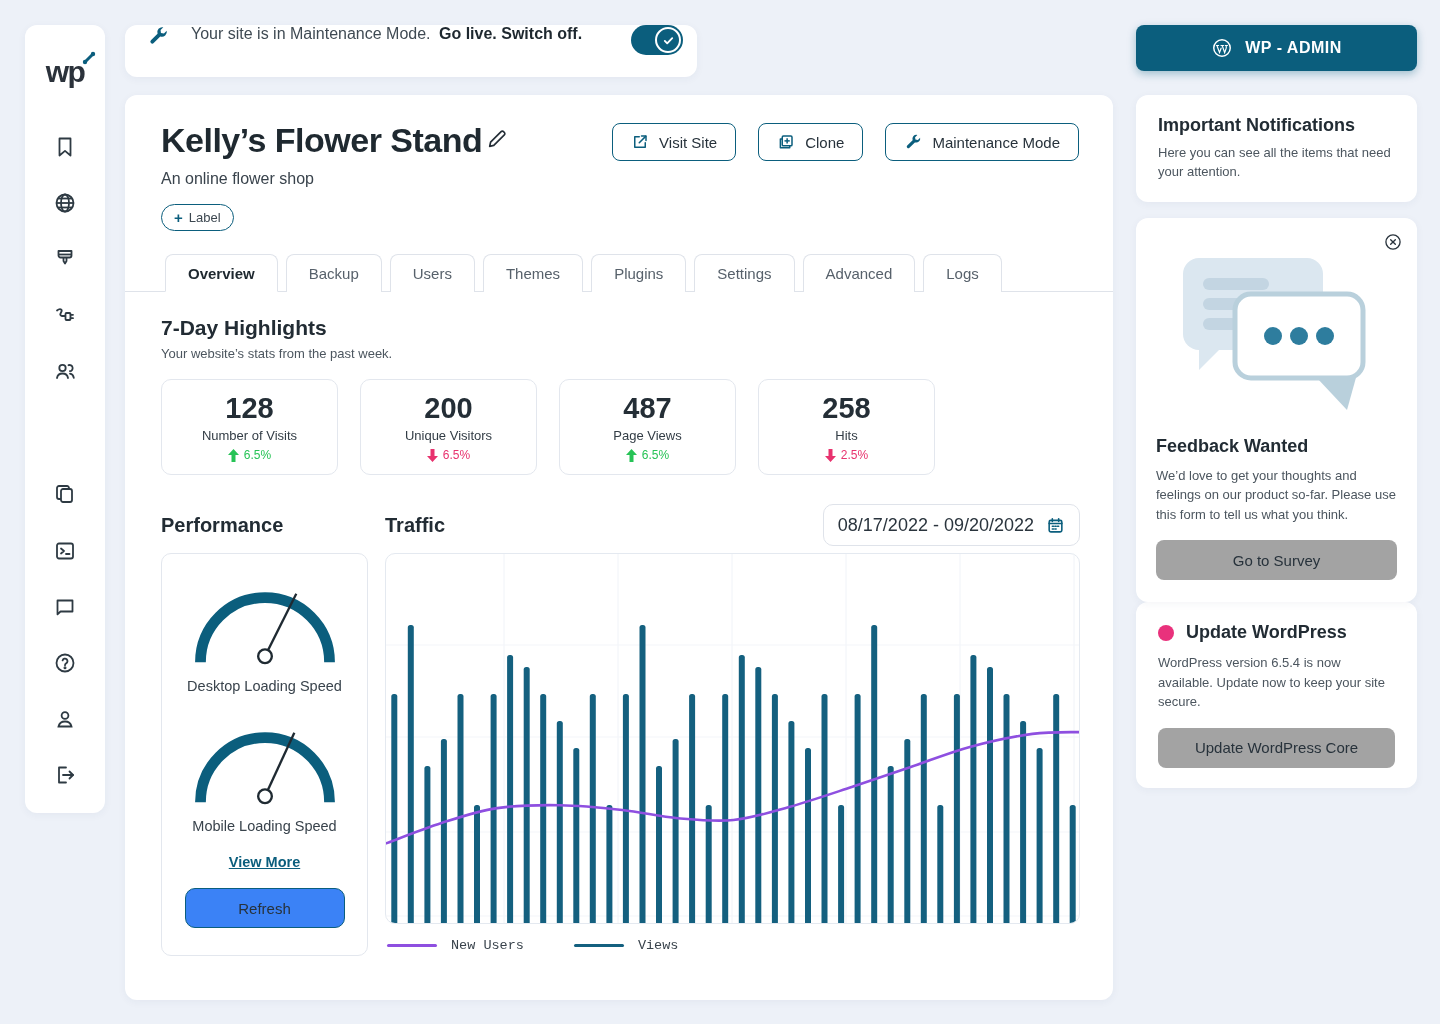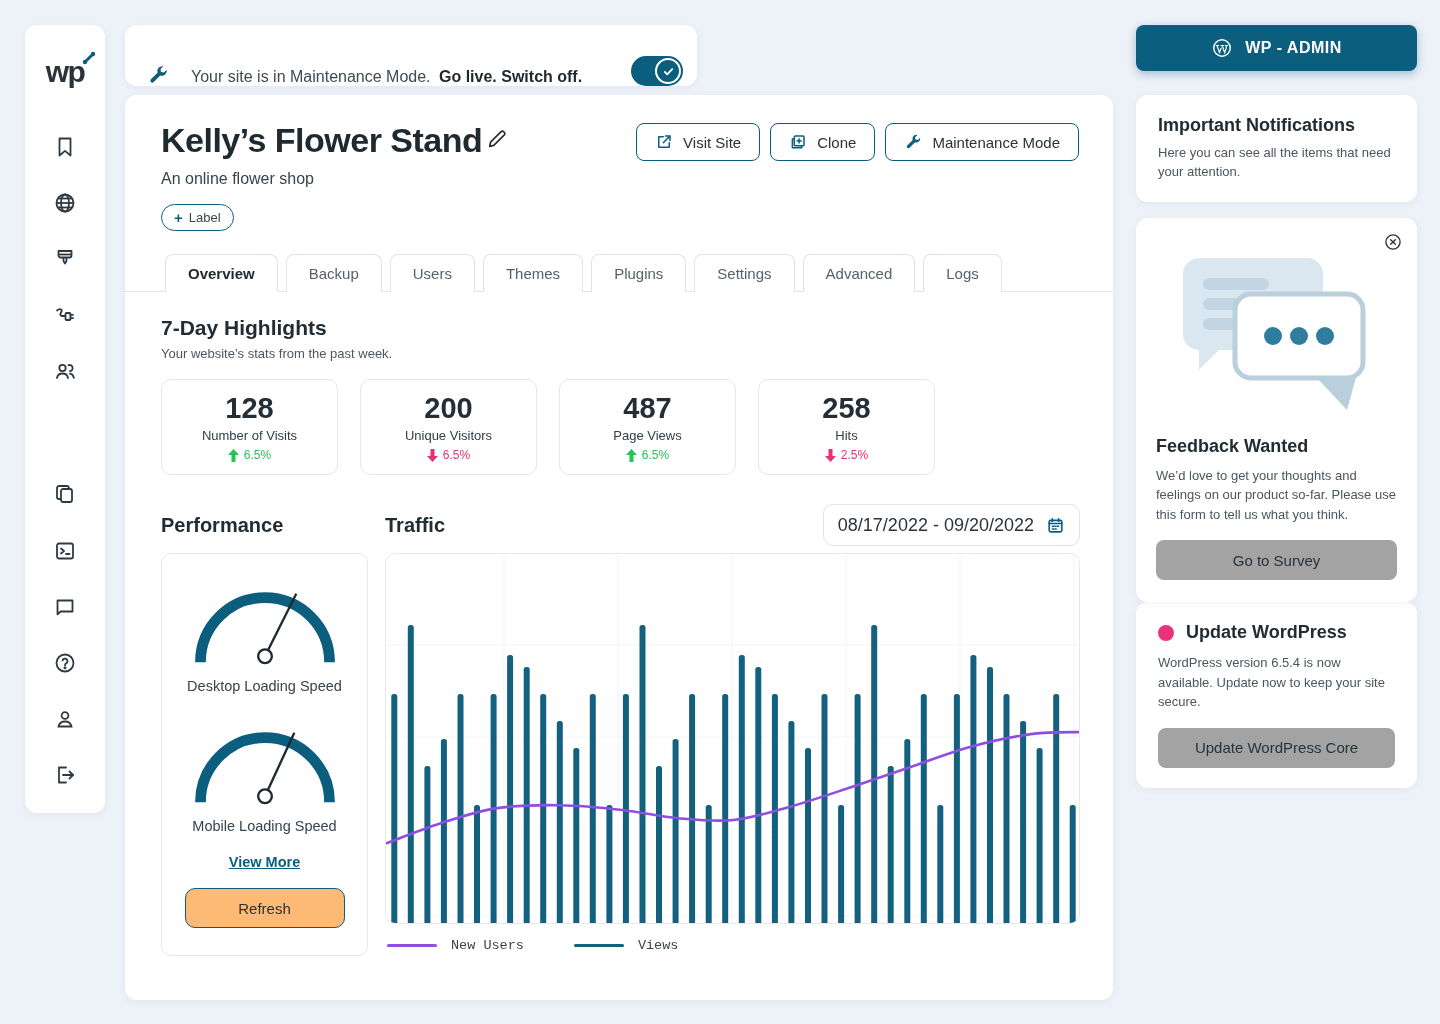--- a/index.html
+++ b/index.html
@@ -21,22 +21,22 @@
   }
   .logo { position:relative; font-weight:800; font-size:30px; letter-spacing:-1.5px; color:#2b323b; margin-top:8px; }
   .logo svg { position:absolute; right:-12px; top:-4px; }
   .nav-top { display:flex; flex-direction:column; gap:32px; margin-top:46px; }
   .nav-bottom { display:flex; flex-direction:column; gap:32px; margin-top:auto; }
   .nav-icon { width:24px; height:24px; color:#2e3a43; cursor:pointer; }
   .nav-icon svg { width:24px; height:24px; }
 
   
   .banner {
-    position:absolute; left:125px; top:25px; width:572px; height:61px;
-    display:flex; align-items:flex-end; padding:0 14px 0 22px;
+    position:absolute; left:125px; top:25px; width:572px; height:52px;
+    display:flex; align-items:flex-start; padding:0 14px 0 22px;
   }
   .banner .msg { margin-left:22px; font-size:16px; color:#3f4a53; }
   .banner .msg b { color:#1e282f; margin-left:4px; }
   .toggle {
     margin-left:auto; width:52px; height:30px; border-radius:16px; background:#0b5e7d;
     position:relative; cursor:pointer;
   }
   .toggle .knob {
     position:absolute; right:2px; top:2px; width:26px; height:26px; border-radius:50%;
     background:#0b5e7d; border:2px solid #fff; display:flex; align-items:center; justify-content:center;
@@ -48,21 +48,21 @@
   .site-title-row { display:flex; align-items:center; gap:4px; }
   .site-title { font-size:34px; font-weight:700; letter-spacing:-.5px; color:#1f2930; }
   .edit-icon { cursor:pointer; color:#232d36; }
   .site-subtitle { font-size:16px; color:#39434c; margin-top:10px; }
   .label-pill {
     margin-top:16px; display:inline-flex; align-items:center; gap:6px;
     border:1px solid #0b5e7d; border-radius:14px; padding:4px 12px;
     font-size:13px; color:#3c4750; cursor:pointer; background:#fff;
   }
   .label-pill .plus { color:#0b5e7d; font-size:15px; font-weight:700; }
-  .header-actions { margin-left:auto; display:flex; gap:10px; align-items:flex-start; padding-top:2px; }
+  .header-actions { margin-left:auto; display:flex; gap:22px; align-items:flex-start; padding-top:2px; }
   .action-btn {
     display:flex; align-items:center; gap:10px; border:1.5px solid #0b5e7d; background:#fff;
     border-radius:8px; height:38px; padding:0 18px; font-size:15px; color:#27323b; cursor:pointer;
     font-family:"Liberation Sans", sans-serif;
   }
   .action-btn svg { color:#0b5e7d; }
 
   
   .tabs { display:flex; gap:8px; padding:0 0 0 40px; margin-top:22px; border-bottom:1px solid #dfe3ea; }
   .tab {
@@ -98,21 +98,21 @@
   }
 
   
   .perf-card { width:207px; border:1px solid #e3e7ee; border-radius:10px; margin-top:6px;
     padding:26px 12px 18px; display:flex; flex-direction:column; align-items:center; height:403px; }
   .gauge-label { font-size:14.5px; color:#39434c; margin-top:10px; }
   .gauge2 { margin-top:26px; }
   .view-more { margin-top:20px; font-size:14.5px; font-weight:700; color:#0b5e7d; text-decoration:underline; cursor:pointer; }
   .refresh-btn {
     margin-top:18px; width:160px; height:40px; border:1.5px solid #0b5e7d; border-radius:10px;
-    background:#fdba74; font-size:15px; color:#27323b; cursor:pointer; font-family:"Liberation Sans", sans-serif;
+    background:#3b82f6; font-size:15px; color:#27323b; cursor:pointer; font-family:"Liberation Sans", sans-serif;
   }
 
   
   .chart-wrap { margin-top:6px; }
   .chart-box { border:1px solid #e4e9f0; border-radius:10px; overflow:hidden; width:695px; height:371px; background:#fff; }
   .legend { display:flex; align-items:center; gap:14px; margin-top:14px; padding-left:2px;font-family:Liberation Mono, monospace; }
   .legend-item { display:flex; align-items:center; gap:14px; margin-right:36px; }
   .legend-line { width:50px; height:3px; border-radius:2px; }
   .legend-text { font-size:13.5px; color:#39434c; }
 

